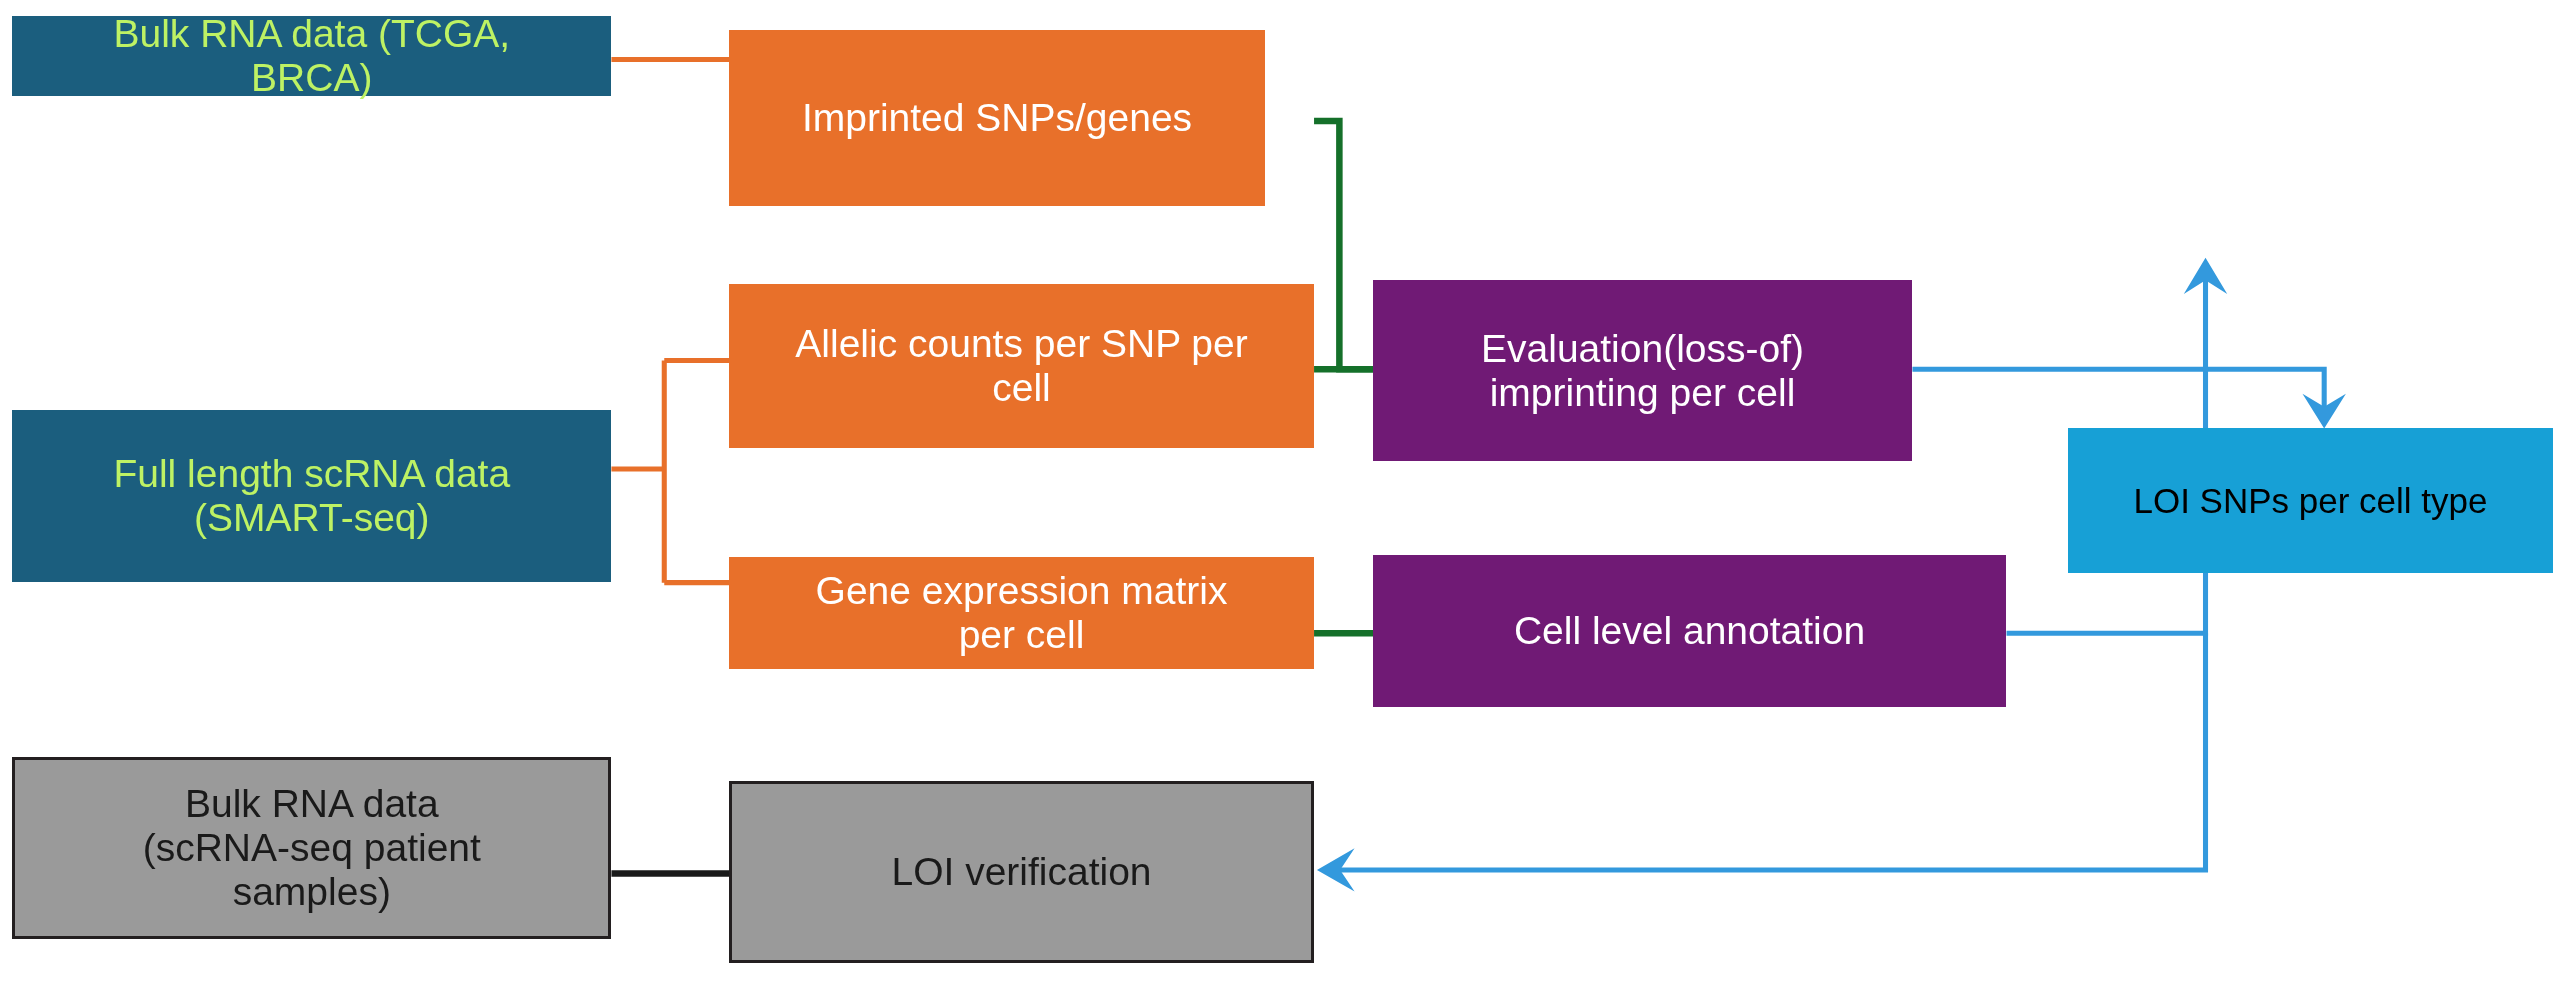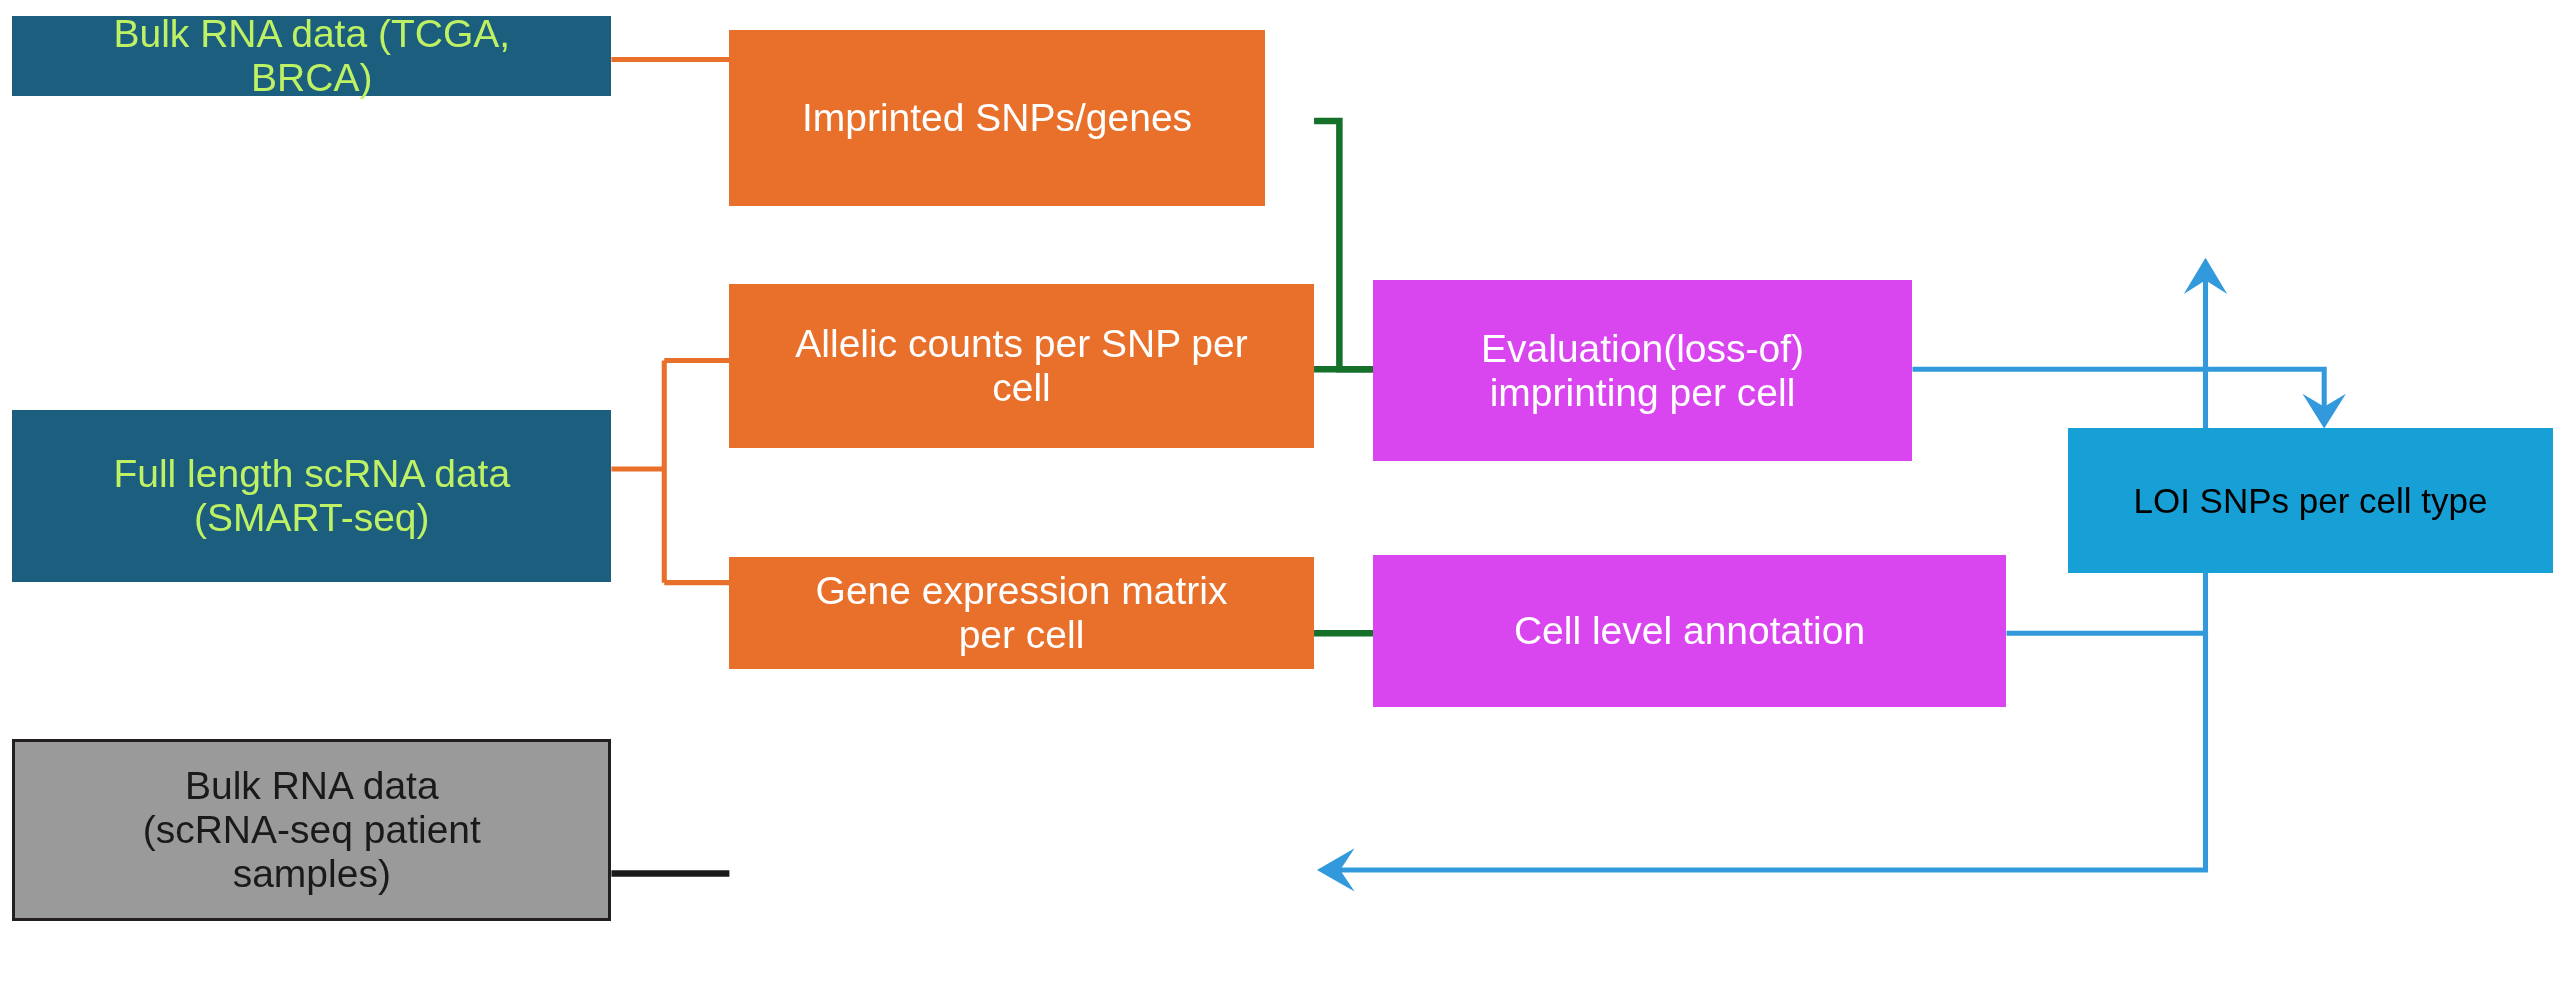--- a/index.html
+++ b/index.html
@@ -32,21 +32,21 @@
     background: #1B5E7E;
     color: #bef264;
     font-size: 39px;
   }
   .node-orange {
     background: #E8702A;
     color: #FFFFFF;
     font-size: 39px;
   }
   .node-green {
-    background: #d946ef;
+    background: #701a75;
     color: #FFFFFF;
     font-size: 39px;
   }
   .node-lightblue {
     background: #17A0D6;
     color: #000000;
     font-size: 35px;
   }
   .node-gray {
     background: #9A9A9A;
@@ -106,19 +106,20 @@
   <div class="node node-orange" style="left:729px; top:557px; width:585px; height:112px;">Gene expression matrix
 per cell</div>
 
   <div class="node node-green" style="left:1373px; top:280px; width:539px; height:181px;">Evaluation(loss-of)
 imprinting per cell</div>
 
   <div class="node node-green" style="left:1373px; top:555px; width:633px; height:152px;">Cell level annotation</div>
 
   <div class="node node-lightblue" style="left:2068px; top:428px; width:485px; height:145px;">LOI SNPs per cell type</div>
 
-  <div class="node node-gray" style="left:12.3px; top:739px; width:599px; height:182px;">Bulk RNA data
+  <div class="node node-gray" style="left:12.3px; top:757px; width:599px; height:182px;">Bulk RNA data
 (scRNA-seq patient
 samples)</div>
 
+  <div class="node node-gray" style="left:729px; top:781px; width:585px; height:182px;">LOI verification</div>
 
 </div>
 
 
 </body></html>

